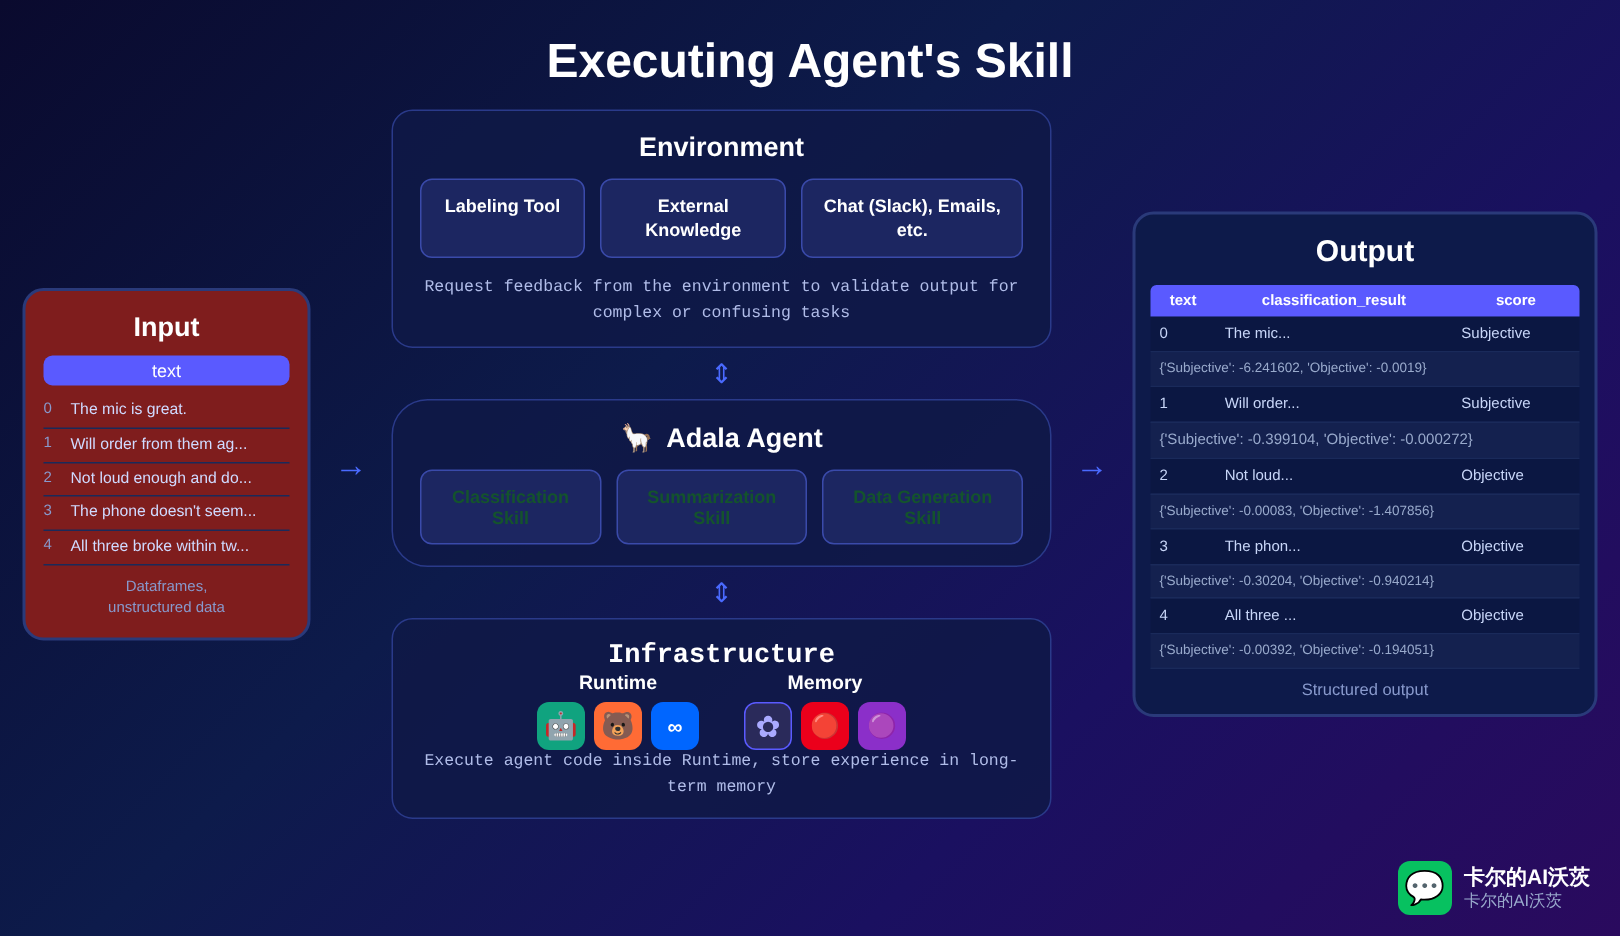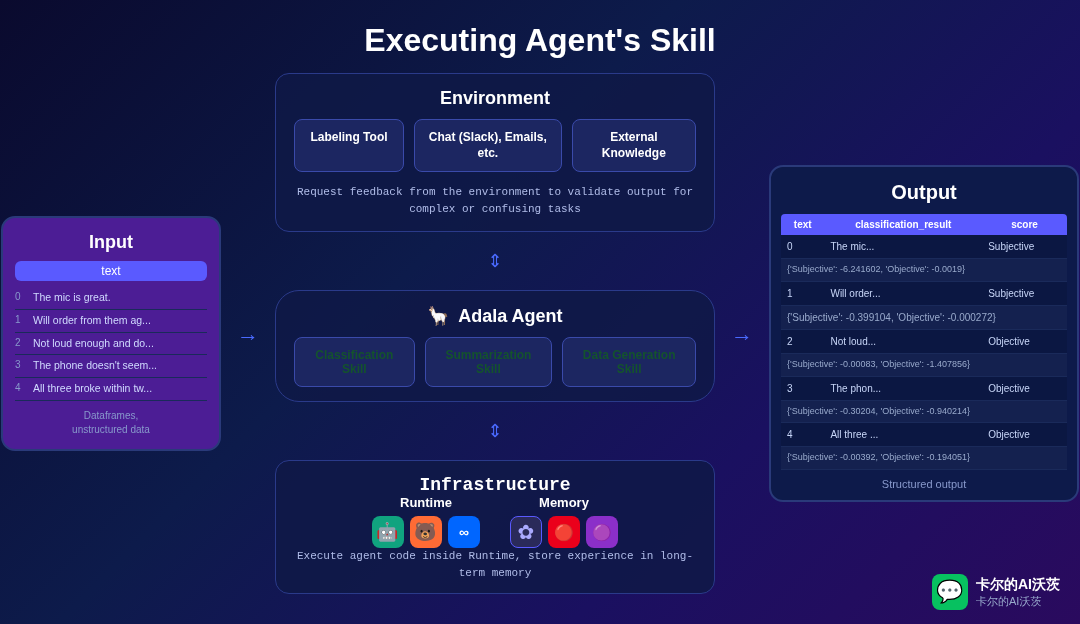--- a/index.html
+++ b/index.html
@@ -25,25 +25,25 @@
       flex-direction: row;
       align-items: center;
       justify-content: center;
       gap: 12px;
       padding: 0 24px;
       position: relative;
     }
 
     
     .input-panel {
-      background: #4c1d95;
+      background: #7f1d1d;
       border: 2px solid #2a3a7a;
       border-radius: 14px;
       padding: 14px 12px 12px;
-      width: 220px;
+      width: 192px;
       flex-shrink: 0;
     }
     .panel-title {
       color: white;
       font-size: 18px;
       font-weight: 700;
       text-align: center;
       margin-bottom: 8px;
     }
     .input-header {
@@ -87,21 +87,21 @@
       color: #4a6aff;
       font-size: 22px;
       flex-shrink: 0;
     }
     .arrow-right { margin: 0 4px; }
 
     
     .center-column {
       display: flex;
       flex-direction: column;
-      gap: 20px;
+      gap: 8px;
       align-items: center;
       width: 440px;
       flex-shrink: 0;
     }
 
     
     .env-box {
       background: rgba(15, 25, 70, 0.85);
       border: 1.5px solid #2a3a8a;
       border-radius: 14px;
@@ -351,22 +351,22 @@
   </div>
 
   <div class="arrow arrow-right">→</div>
 
   <div class="center-column">
 
     <div class="env-box">
       <div class="env-title">Environment</div>
       <div class="env-items">
         <div class="env-item">Labeling Tool</div>
+        <div class="env-item">External Knowledge</div>
         <div class="env-item">Chat (Slack), Emails, etc.</div>
-        <div class="env-item">External Knowledge</div>
       </div>
       <div class="env-desc">Request feedback from the environment to validate output for<br>complex or confusing tasks</div>
     </div>
 
     <div class="v-arrow">⇕</div>
 
     <div class="agent-box">
       <div class="agent-title">
         <span class="agent-emoji">🦙</span>
         <span>Adala Agent</span>

